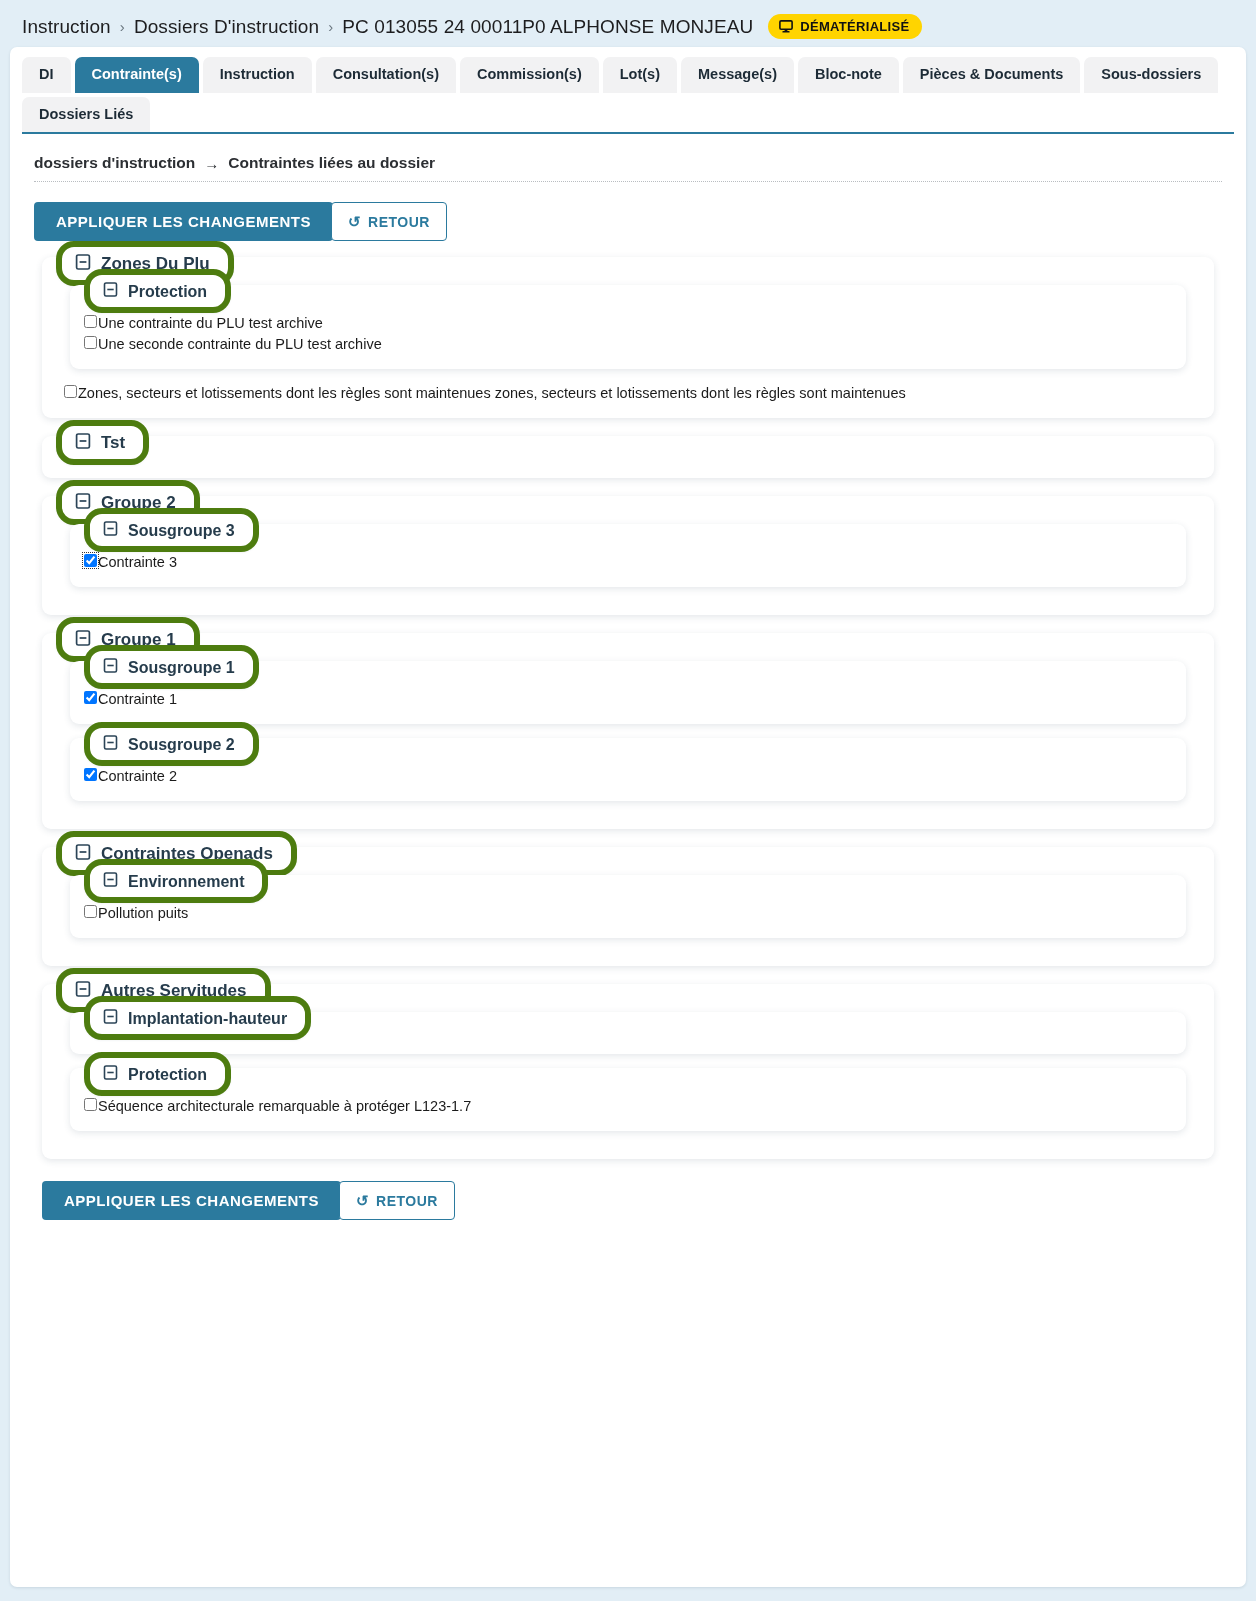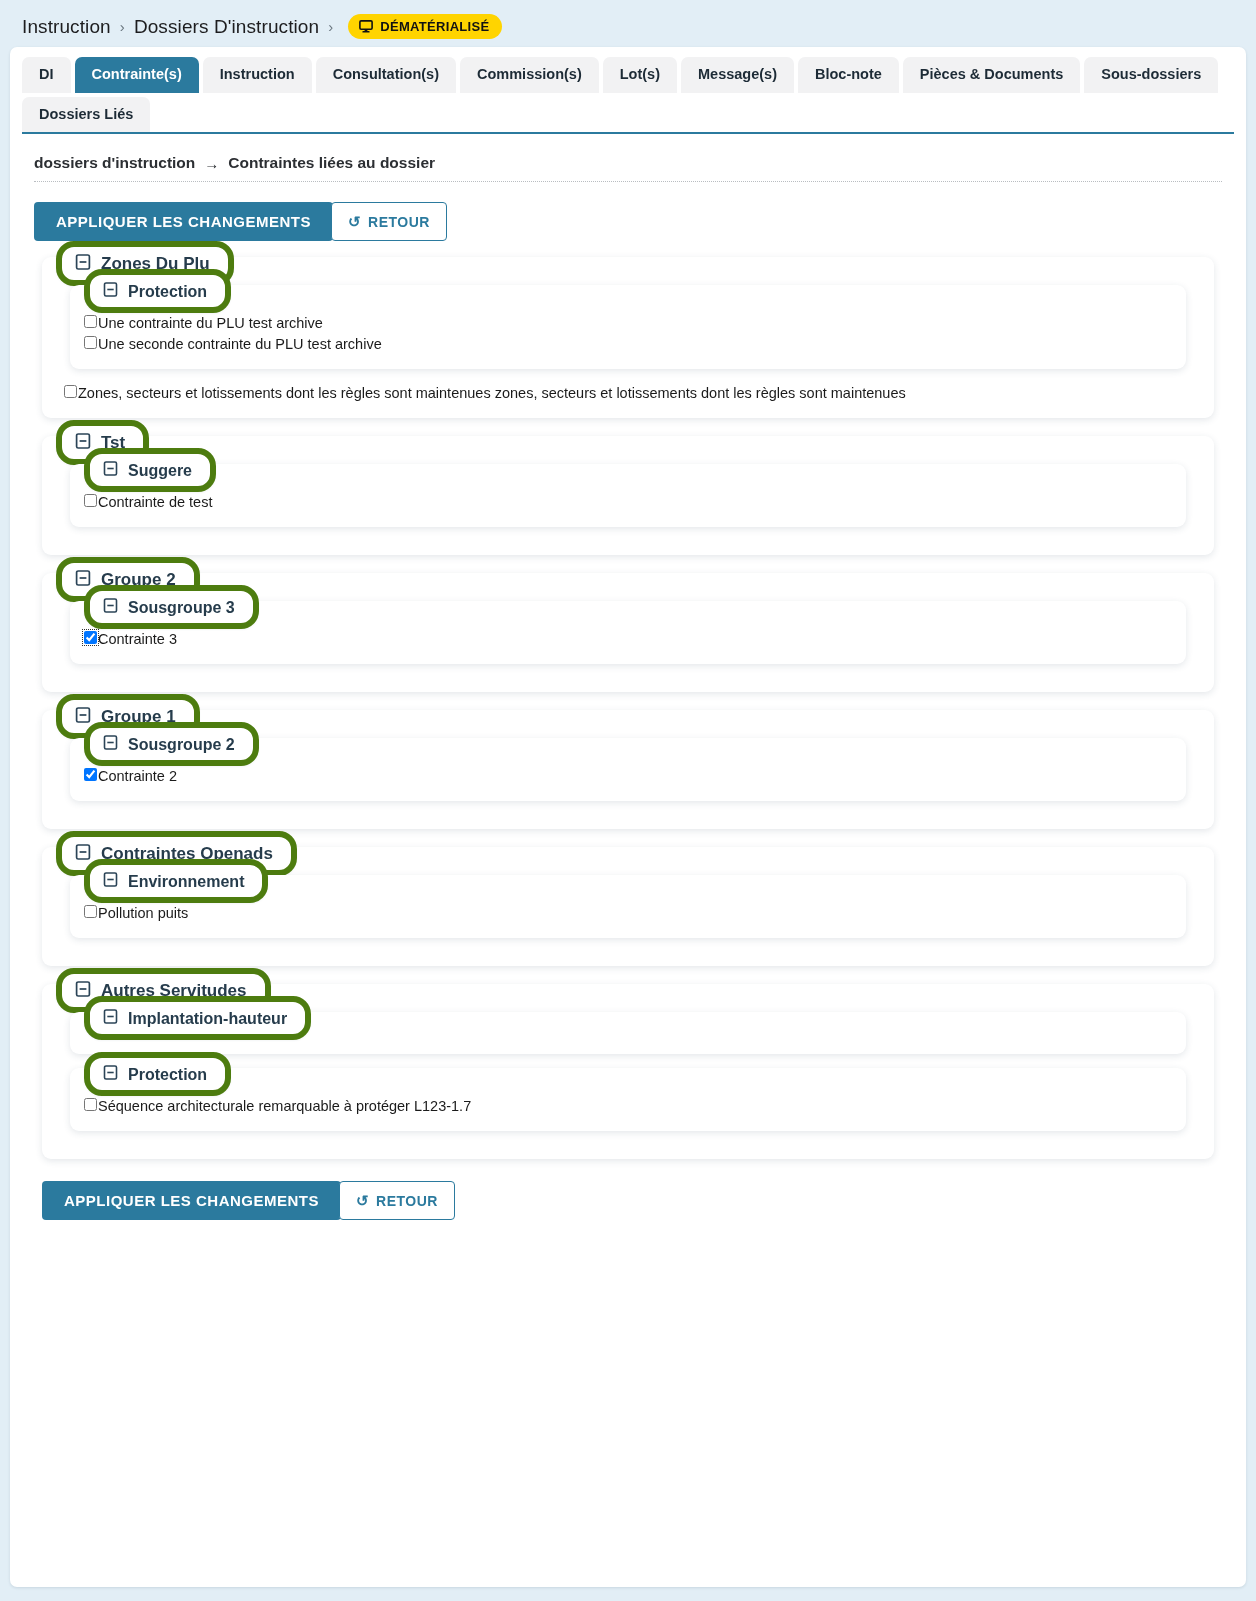--- a/index.html
+++ b/index.html
@@ -175,20 +175,21 @@
 </head>
 <body>
 
 <div class="page">
 
   <div class="topbar">
     <span class="crumb">Instruction</span>
     <span class="sep">›</span>
     <span class="crumb">Dossiers D'instruction</span>
     <span class="sep">›</span>
+    <span class="crumb">PC 013055 24 00011P0 ALPHONSE MONJEAU</span>
     <span class="badge">
       <svg width="14" height="13" viewBox="0 0 14 13">
         <rect x="0.9" y="0.9" width="12.2" height="8.4" rx="1.2" fill="none" stroke="#121212" stroke-width="1.6"></rect>
         <rect x="5.6" y="9.6" width="2.8" height="1.6" fill="#121212"></rect>
         <rect x="3.4" y="11.1" width="7.2" height="1.5" rx="0.7" fill="#121212"></rect>
       </svg>
       <span>DÉMATÉRIALISÉ</span>
     </span>
   </div>
 
@@ -265,35 +266,20 @@
             </div>
           </div>
           <div class="group">
             <div class="legend">
               <span class="collapse-ico"><svg width="16" height="16" viewBox="0 0 16 16">
                   <rect x="1.6" y="1" width="12.8" height="14" rx="1.6" fill="none" stroke="#2b4457" stroke-width="1.7"></rect>
                   <line x1="4.6" y1="8" x2="11.4" y2="8" stroke="#2b4457" stroke-width="1.7"></line>
                 </svg></span>
               <span>Tst</span>
             </div>
-            <div class="subgroup">
-              <div class="legend sub">
-                <span class="collapse-ico"><svg width="15" height="15" viewBox="0 0 16 16">
-                    <rect x="1.6" y="1" width="12.8" height="14" rx="1.6" fill="none" stroke="#2b4457" stroke-width="1.7"></rect>
-                    <line x1="4.6" y1="8" x2="11.4" y2="8" stroke="#2b4457" stroke-width="1.7"></line>
-                  </svg></span>
-                <span>Suggere</span>
-              </div>
-              <div class="items">
-                <div class="item">
-                  <input type="checkbox" style="">
-                  <label>Contrainte de test</label>
-                </div>
-              </div>
-            </div>
           </div>
           <div class="group">
             <div class="legend">
               <span class="collapse-ico"><svg width="16" height="16" viewBox="0 0 16 16">
                   <rect x="1.6" y="1" width="12.8" height="14" rx="1.6" fill="none" stroke="#2b4457" stroke-width="1.7"></rect>
                   <line x1="4.6" y1="8" x2="11.4" y2="8" stroke="#2b4457" stroke-width="1.7"></line>
                 </svg></span>
               <span>Groupe 2</span>
             </div>
             <div class="subgroup">
@@ -312,20 +298,35 @@
               </div>
             </div>
           </div>
           <div class="group">
             <div class="legend">
               <span class="collapse-ico"><svg width="16" height="16" viewBox="0 0 16 16">
                   <rect x="1.6" y="1" width="12.8" height="14" rx="1.6" fill="none" stroke="#2b4457" stroke-width="1.7"></rect>
                   <line x1="4.6" y1="8" x2="11.4" y2="8" stroke="#2b4457" stroke-width="1.7"></line>
                 </svg></span>
               <span>Groupe 1</span>
+            </div>
+            <div class="subgroup">
+              <div class="legend sub">
+                <span class="collapse-ico"><svg width="15" height="15" viewBox="0 0 16 16">
+                    <rect x="1.6" y="1" width="12.8" height="14" rx="1.6" fill="none" stroke="#2b4457" stroke-width="1.7"></rect>
+                    <line x1="4.6" y1="8" x2="11.4" y2="8" stroke="#2b4457" stroke-width="1.7"></line>
+                  </svg></span>
+                <span>Sousgroupe 1</span>
+              </div>
+              <div class="items">
+                <div class="item">
+                  <input type="checkbox" checked="" style="">
+                  <label>Contrainte 1</label>
+                </div>
+              </div>
             </div>
             <div class="subgroup">
               <div class="legend sub">
                 <span class="collapse-ico"><svg width="15" height="15" viewBox="0 0 16 16">
                     <rect x="1.6" y="1" width="12.8" height="14" rx="1.6" fill="none" stroke="#2b4457" stroke-width="1.7"></rect>
                     <line x1="4.6" y1="8" x2="11.4" y2="8" stroke="#2b4457" stroke-width="1.7"></line>
                   </svg></span>
                 <span>Sousgroupe 2</span>
               </div>
               <div class="items">

